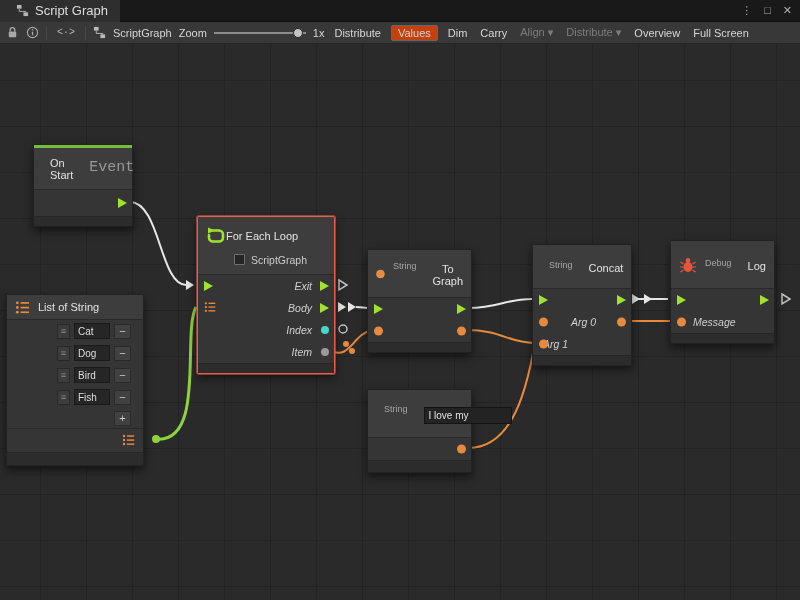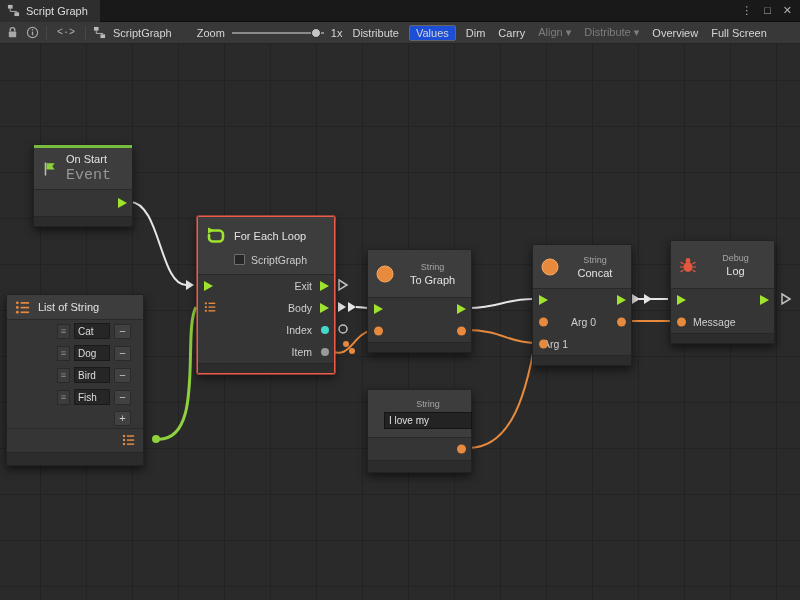--- a/index.html
+++ b/index.html
@@ -8,35 +8,35 @@
     position: relative; width: 800px; height: 600px; overflow: hidden;
     font-family: "Liberation Sans", sans-serif; color:#ccc; user-select:none;
   }
   
   .titlebar {
     position:absolute; left:0; top:0; width:800px; height:22px;
     background:#191919; display:flex; align-items:center;
     border-bottom:1px solid #0d0d0d;
   }
   .wintab {
-    height:22px; display:flex; align-items:center; gap:6px; padding:0 12px 0 7px;
-    background:#2e2e2e; font-size:11px; color:#ddd;
+    height:22px; display:flex; align-items:center; gap:6px; padding:0 12px 0 16px;
+    background:#2e2e2e; font-size:13px; color:#ddd;
   }
   .winctrls { margin-left:auto; display:flex; gap:12px; padding-right:8px; color:#b0b0b0; font-size:11px; }
   .winctrls span { cursor:default; }
   
   .toolbar {
     position:absolute; left:0; top:22px; width:800px; height:22px;
     background:#383838; border-bottom:1px solid #252525;
     display:flex; align-items:center; gap:7px; padding:0 6px; font-size:11px; color:#d6d6d6;
     white-space:nowrap;
   }
   .tb-sep { width:1px; height:14px; background:#2a2a2a; border-right:1px solid #474747; }
   .tb-btn { padding:2px 3px; cursor:default; }
-  .tb-btn.active { background:#1d4ed8; border:1px solid #666; border-radius:2px; padding:1px 6px; }
+  .tb-btn.active { background:#c2410c; border:1px solid #666; border-radius:2px; padding:1px 6px; }
   .tb-btn.dim { color:#7d7d7d; }
   .tb-icon { display:inline-flex; align-items:center; }
   .codeglyph { font-family:"Liberation Mono", monospace; font-size:10px; color:#b5b5b5; }
   .slider { position:relative; width:92px; height:12px; }
   .slider .track { position:absolute; left:0; right:0; top:5px; height:2px; background:#8a8a8a; }
   .slider .handle { position:absolute; top:1px; left:86%; width:10px; height:10px; border-radius:50%; background:#c4c4c4; }
   
   .canvas {
     position:absolute; left:0; top:44px; width:800px; height:556px;
     background-color:#2a2a2a;
@@ -52,26 +52,26 @@
   .hollow { fill:none; stroke:#c4c4c4; stroke-width:1.5; }
   
   .node {
     position:absolute; z-index:5; background:#353535;
     border:1px solid #222; border-radius:2px;
     box-shadow:0 4px 10px rgba(0,0,0,.55); font-size:11px;
   }
   .node.selected { border:1px solid #ef5b4b; box-shadow:0 0 0 1px rgba(239,91,75,.55), 0 4px 10px rgba(0,0,0,.55); }
   .greenstrip { height:3px; background:#76bd3e; }
   .hdr { background:#3d3d3d; border-bottom:1px solid #292929; display:flex; align-items:center; gap:8px; padding:0 8px; }
-  .hdr .tcol { display:flex; flex-direction:column; justify-content:flex-start; flex:1; }
+  .hdr .tcol { display:flex; flex-direction:row; justify-content:center; flex:1;gap:16px; }
   .ntitle { color:#e2e2e2; font-size:11px; }
   .nsub { color:#979797; font-size:15px; margin-top:2px;font-family:Liberation Mono, monospace; }
   .ntype { color:#a5a5a5; font-size:9px; text-align:center; }
   .ntitle.center { text-align:center; margin-top:2px; }
-  .nrow { position:relative; height:22px; display:flex; align-items:center; }
+  .nrow { position:relative; height:22px; display:flex; align-items:center;font-style:italic; }
   .nrow .lbl { margin-left:auto; margin-right:22px; color:#cfcfcf; font-size:10.5px; }
   .port-r { position:absolute; right:5px; top:50%; transform:translateY(-50%); }
   .port-l { position:absolute; left:6px; top:50%; transform:translateY(-50%); }
   .parrow { width:0; height:0; border-left:9px solid #9fe32f; border-top:5px solid transparent; border-bottom:5px solid transparent; }
   .pdot { width:9px; height:9px; border-radius:50%; background:#e78a3e; }
   .pdot.cyan { background:#45d8c8; width:8px; height:8px; }
   .pdot.gray { background:#9a9a9a; width:8px; height:8px; }
   .nfooter { height:10px; background:#2c2c2c; border-top:1px solid #262626; }
   .checkline { display:flex; align-items:center; gap:6px; margin-left:28px; }
   .checkbox { width:11px; height:11px; background:#262626; border:1px solid #6f6f6f; border-radius:1px; }
@@ -125,21 +125,21 @@
     <span class="codeglyph tb-btn">&lt;·&gt;</span>
     <span class="tb-sep"></span>
     <span class="tb-icon">
       <svg width="13" height="13" viewBox="0 0 14 14">
           <rect x="1" y="1" width="5" height="4" fill="#bbb"></rect>
           <rect x="8" y="9" width="5" height="4" fill="#bbb"></rect>
           <path d="M3.5 5v3h7v1" stroke="#bbb" fill="none"></path>
         </svg>
     </span>
     <span>ScriptGraph</span>
-    <span style="margin-left:18px">Zoom</span>
+    <span style="">Zoom</span>
     <span class="slider">
       <span class="track"></span>
       <span class="handle"></span>
     </span>
     <span>1x</span>
     <span class="tb-btn">Distribute</span>
     <span class="tb-btn active">Values</span>
     <span class="tb-btn">Dim</span>
     <span class="tb-btn">Carry</span>
     <span class="tb-btn dim"><span>Align</span> <span>▾</span></span>
@@ -250,21 +250,21 @@
           <circle cx="2.5" cy="13" r="1.5" fill="#e78a3e"></circle>
             <rect x="6" y="12.2" width="9" height="1.8" fill="#e78a3e"></rect>
         </svg>
       </span>
     </div>
     <div class="nfooter" style="height:13px"></div>
   </div>
 
   <div class="node selected" style="left:197px; top:216px; width:138px;">
     <div class="hdr" style="height:58px; flex-wrap:wrap; align-content:center;">
-      <div style="display:flex; align-items:center; gap:8px; width:100%;">
+      <div style="display:flex; align-items:center; width:100%;">
         <svg width="20" height="20" viewBox="0 0 20 20">
           <path d="M7 4.5h6a4 4 0 0 1 4 4v3a4 4 0 0 1-4 4H7a4 4 0 0 1-4-4V9" fill="none" stroke="#9fe32f" stroke-width="2.6" stroke-linecap="round"></path>
           <polygon points="2,1.5 9,4.5 2,7.5" fill="#9fe32f"></polygon>
         </svg>
         <span class="ntitle">For Each Loop</span>
       </div>
       <div class="checkline">
         <span class="checkbox"></span>
         <span style="font-size:10.5px">ScriptGraph</span>
       </div>

